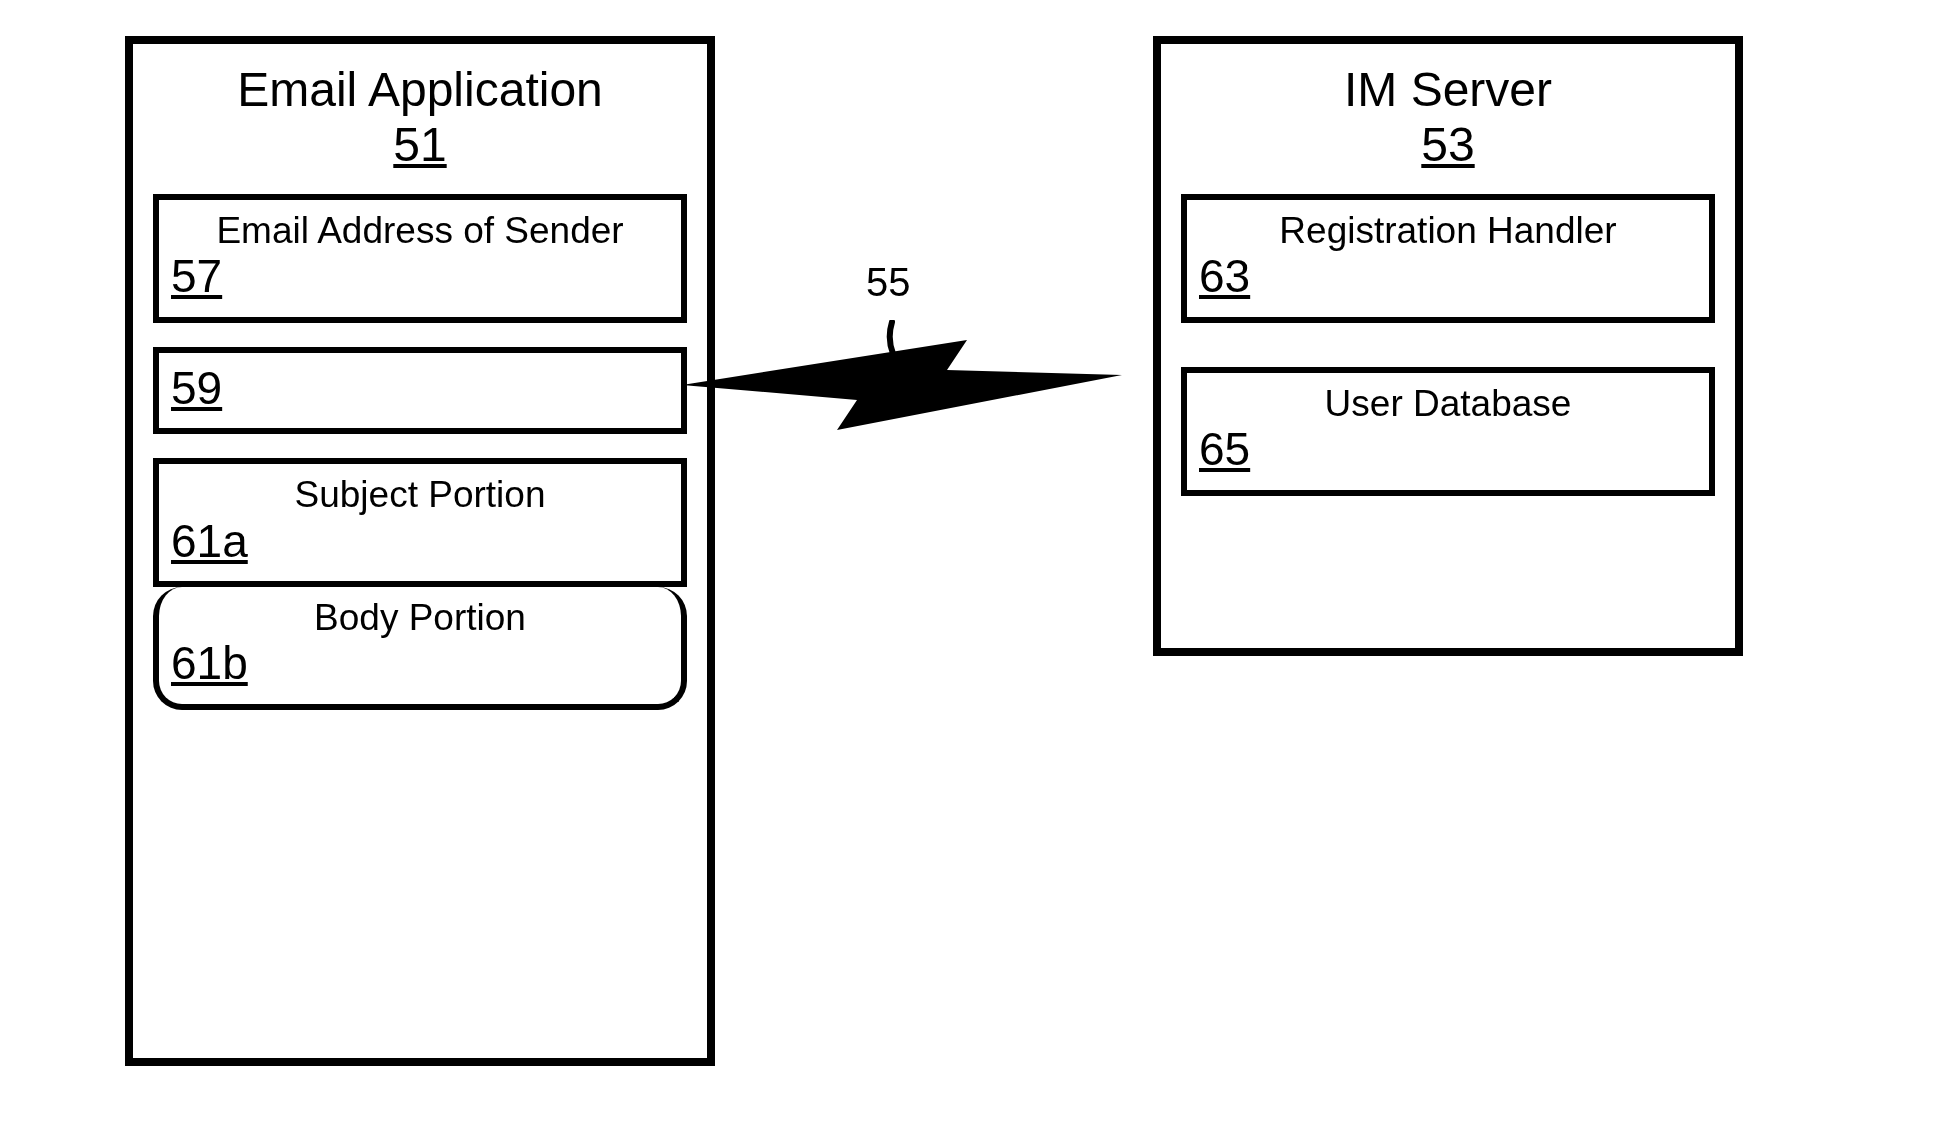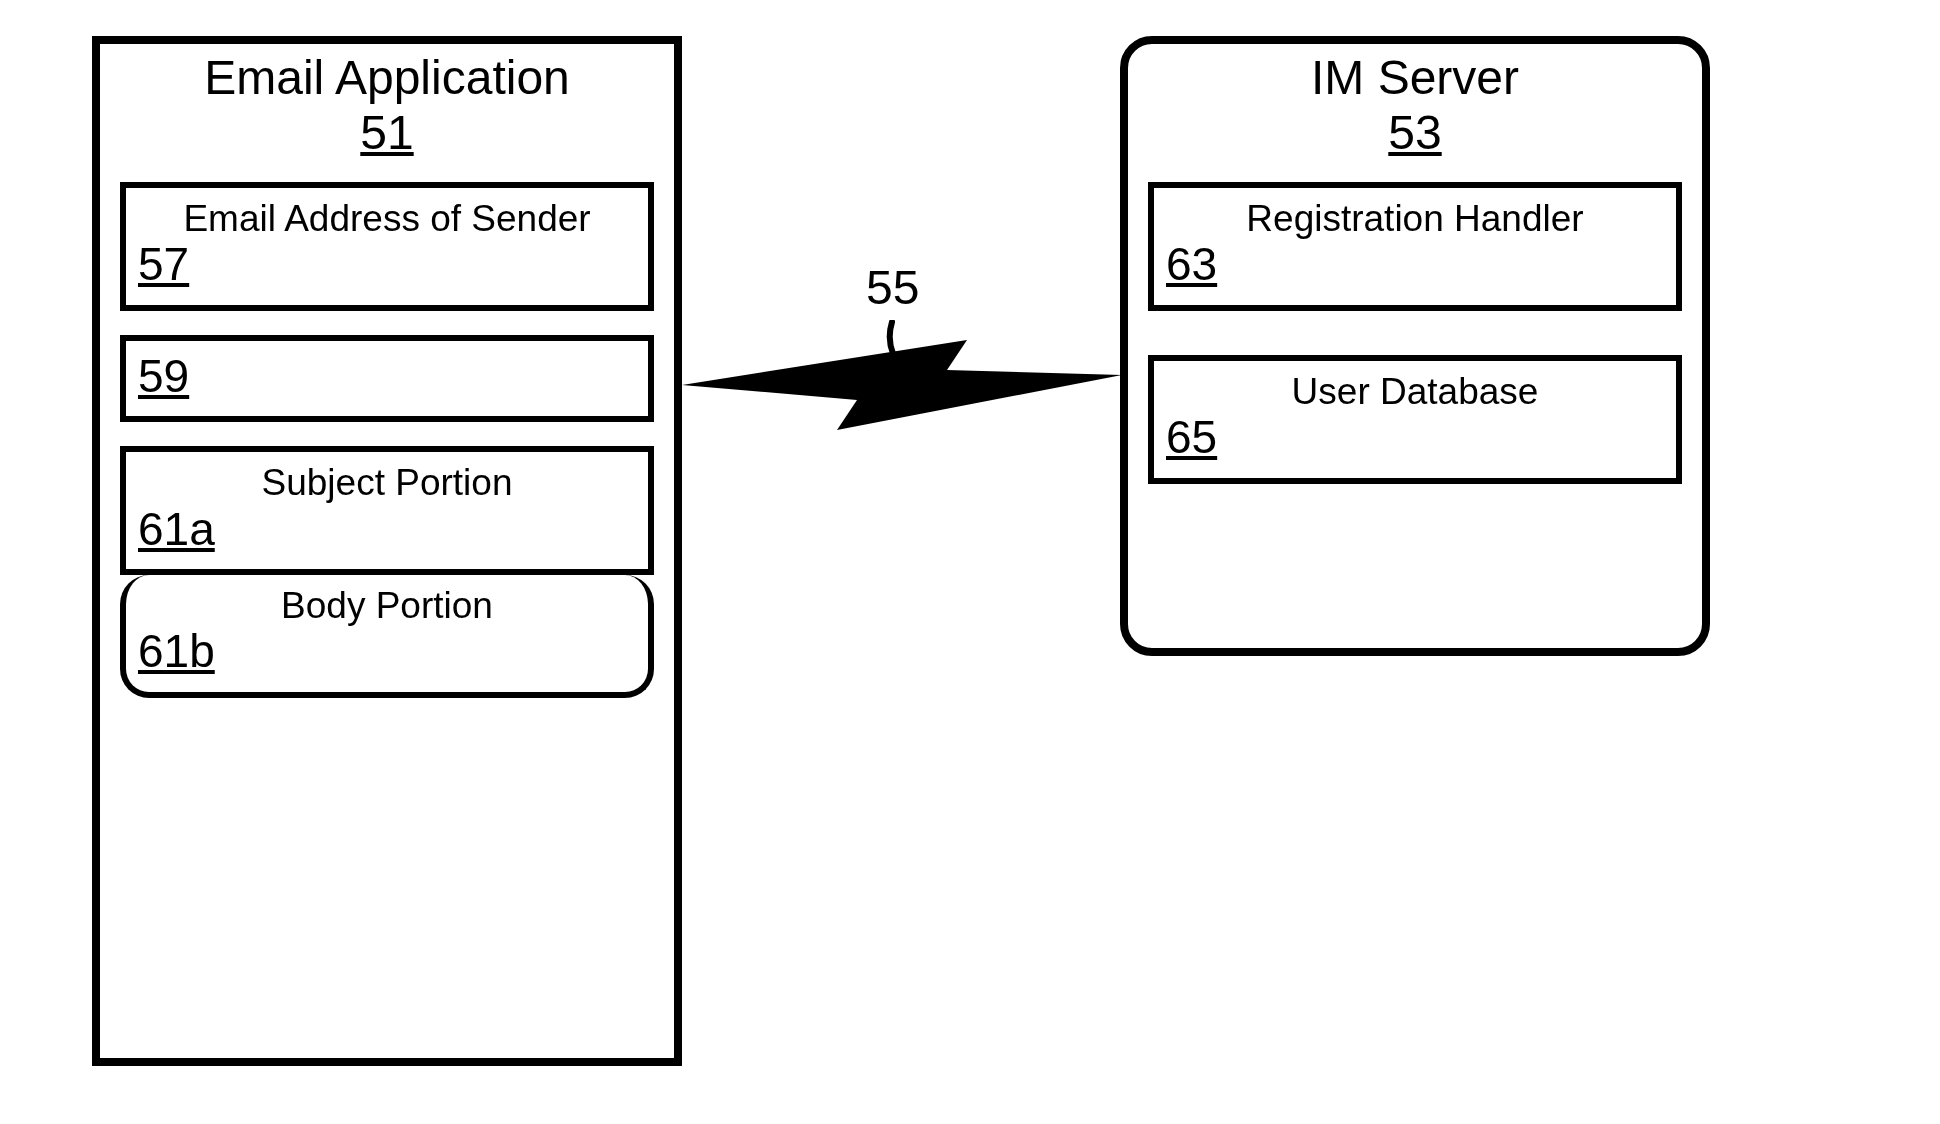--- a/index.html
+++ b/index.html
@@ -13,21 +13,22 @@
   .canvas {
     position: relative;
     width: 1940px;
     height: 1124px;
   }
   .big-box {
     position: absolute;
     border: 8px solid #000;
     background: #fff;
     box-sizing: border-box;
-    padding: 2px 20px 24px;
+    padding: 14px 20px 24px;
+    margin-left: 33px;
   }
   .big-title {
     text-align: center;
     font-size: 48px;
     line-height: 1.1;
     margin-top: 6px;
     margin-bottom: 2px;
   }
   .big-ref {
     text-align: center;
@@ -63,31 +64,30 @@
     top: 36px;
     width: 590px;
     height: 1030px;
   }
   
   #im-server {
     left: 1120px;
     top: 36px;
     width: 590px;
     height: 620px;
-    border-radius: 32px;
   }
   #im-server .inner-box {
     margin-bottom: 44px;
   }
   
   .conn-label {
     position: absolute;
     left: 866px;
     top: 260px;
-    font-size: 48px;
+    font-size: 40px;
   }
   .conn-tick {
     position: absolute;
     left: 882px;
     top: 320px;
     width: 48px;
     height: 56px;
   }
   
   .bolt {

